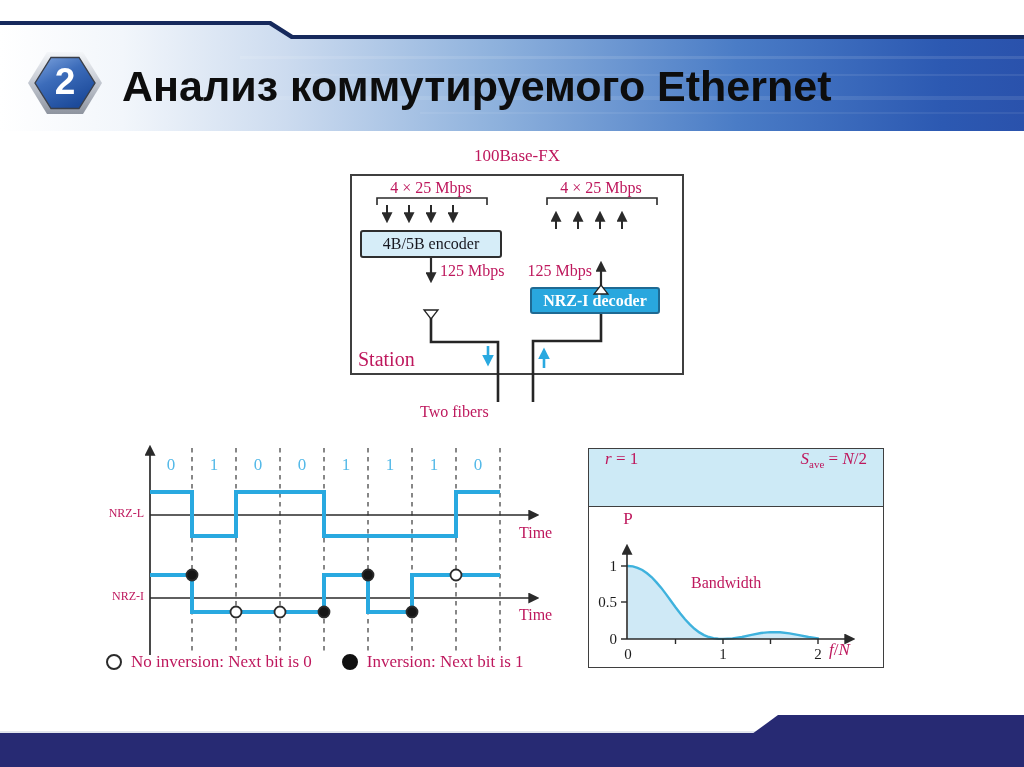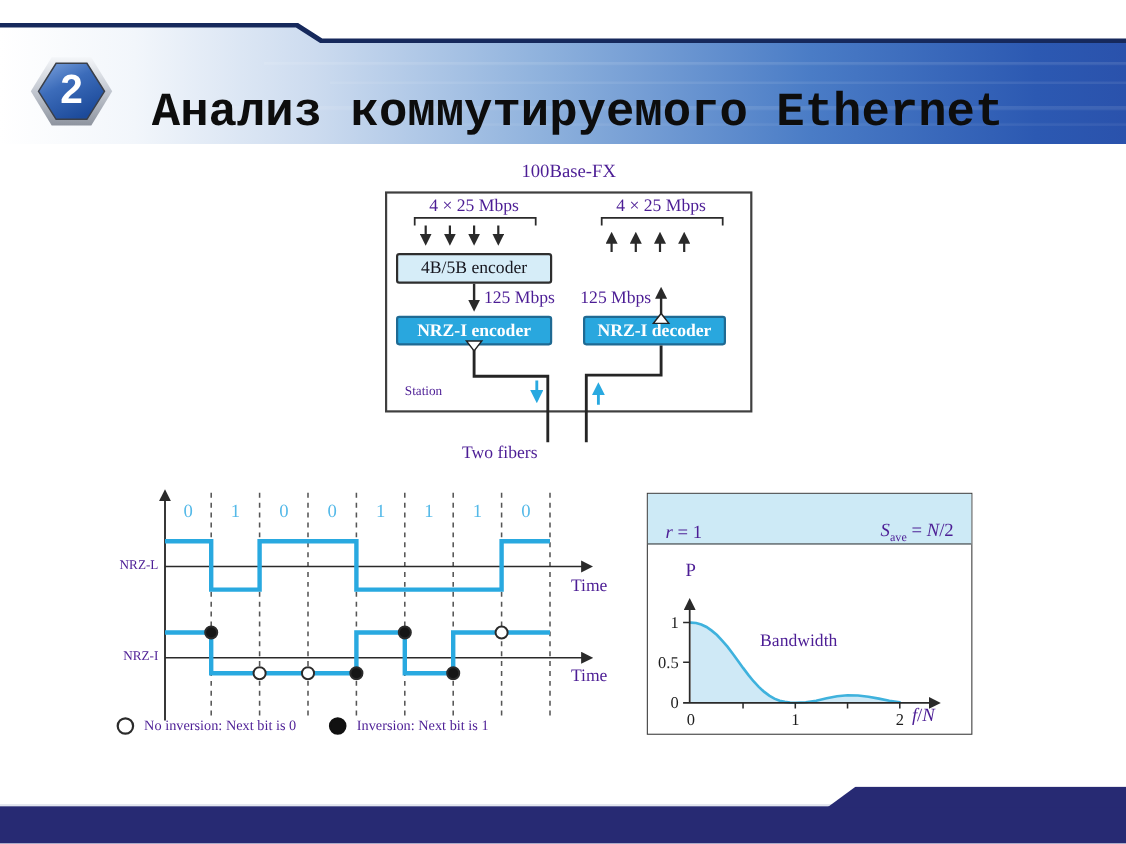--- a/index.html
+++ b/index.html
@@ -6,57 +6,57 @@
   .slide{position:relative;width:1024px;height:767px;background:#ffffff;overflow:hidden;
          font-family:"Liberation Sans",sans-serif;}
   .abs{position:absolute;}
 
   
   .header-bg{position:absolute;left:0;top:0;}
   .badge-wrap{position:absolute;left:26px;top:48px;width:78px;height:71px;}
   .badge-num{position:absolute;left:26px;top:48px;width:78px;height:67px;
              display:flex;align-items:center;justify-content:center;
              color:#ffffff;font-size:37px;font-weight:bold;}
-  .title{position:absolute;left:122px;top:62px;margin:16px;color:#0d0d0d;
-         font-size:43px;font-weight:bold;letter-spacing:0;white-space:nowrap;font-family:Liberation Mono, monospace;}
+  .title{position:absolute;left:122px;top:62px;margin:0;color:#0d0d0d;
+         font-size:43px;font-weight:bold;letter-spacing:0;white-space:nowrap;}
   .page-num{position:absolute;left:936px;top:66px;width:76px;text-align:center;
             font-size:40px;font-weight:bold;color:#b5bac8;
             text-shadow:0 1px 1px #7e8494, 0 -1px 0 #eef0f5;}
 
   
-  .ser{font-family:"Liberation Serif","DejaVu Serif",serif;color:#4c1d95;}
+  .ser{font-family:"Liberation Serif","DejaVu Serif",serif;color:#be185d;}
 
   
   .fig-title{left:350px;top:146px;width:334px;text-align:center;font-size:17px;}
   .station-box{left:350px;top:174px;width:334px;height:201px;border:2.5px solid #3f3f3f;
                background:#ffffff;box-sizing:border-box;}
   .blk{box-sizing:border-box;display:flex;align-items:center;justify-content:center;
        font-size:16px;border-radius:3px;}
   .blk-light{background:#d6edf8;border:2px solid #2e2e2e;color:#17171f;}
   .blk-cyan{background:#29a7de;border:2px solid #1f6a93;color:#ffffff;font-weight:bold;}
   .rate{width:146px;text-align:center;font-size:16px;}
   .ratemid{font-size:16px;}
-  .station-lbl{left:368px;top:348px;font-size:12px;}
+  .station-lbl{left:358px;top:348px;font-size:20px;}
   .fibers-lbl{left:420px;top:403px;width:194px;font-size:16px;}
 
   
   .wave-lbl{width:52px;text-align:right;font-size:12px;}
   .time-lbl{font-size:16px;}
-  .legend{left:106px;top:652px;display:flex;gap:30px;font-size:13px;}
+  .legend{left:106px;top:652px;display:flex;gap:30px;font-size:17px;}
   .legend-item{display:flex;align-items:center;gap:9px;}
   .dot{display:inline-block;width:12px;height:12px;border-radius:50%;}
   .dot.open{border:2px solid #2b2b2b;background:#ffffff;}
   .dot.filled{border:2px solid #111111;background:#111111;}
 
   
   .spec{left:588px;top:448px;width:296px;height:220px;border:1.6px solid #3f3f3f;
         box-sizing:border-box;background:#ffffff;}
-  .spec-head{position:absolute;left:0;top:0;width:100%;height:46px;background:#cdeaf6;
+  .spec-head{position:absolute;left:0;top:0;width:100%;height:58px;background:#cdeaf6;
              border-bottom:1.6px solid #3f3f3f;box-sizing:border-box;
-             display:flex;align-items:flex-end;justify-content:space-between;
+             display:flex;align-items:flex-start;justify-content:space-between;
              padding:0 16px;font-size:17px;}
   .var{font-style:italic;}
   .spec-head sub{font-size:11px;font-style:normal;}
   .spec-p{position:absolute;left:28px;top:60px;width:22px;text-align:center;font-size:17px;}
   .spec-fn{position:absolute;left:240px;top:191px;font-size:17px;text-align:right;}
   .spec-bw{position:absolute;left:102px;top:125px;font-size:16px;}
   svg text{font-family:"Liberation Serif","DejaVu Serif",serif;}
 
   
   .foot-line{left:0;top:731px;width:1024px;height:2px;background:#e2e5ee;}
@@ -121,21 +121,20 @@
   <div class="abs station-box"></div>
 
   <div class="abs ser rate" style="left:358px;top:179px;">4 × 25 Mbps</div>
   <div class="abs ser rate" style="left:528px;top:179px;">4 × 25 Mbps</div>
 
   <div class="abs blk blk-light ser" style="left:360px;top:230px;width:142px;height:28px;">4B/5B encoder</div>
 
   <div class="abs ser ratemid" style="left:440px;top:262px;">125 Mbps</div>
   <div class="abs ser ratemid" style="left:508px;top:262px;width:84px;text-align:right;">125 Mbps</div>
 
-  <div class="abs blk blk-cyan ser" style="left:360px;top:287px;width:142px;height:27px;">NRZ-I encoder</div>
   <div class="abs blk blk-cyan ser" style="left:530px;top:287px;width:130px;height:27px;">NRZ-I decoder</div>
 
   <div class="abs ser station-lbl">Station</div>
   <div class="abs ser fibers-lbl">Two fibers</div>
 
   <svg class="abs" style="left:350px;top:174px;" width="334" height="246" viewBox="0 0 334 246">
 
     <path d="M27,31 L27,24 L137,24 L137,31" fill="none" stroke="#2a2a2a" stroke-width="1.6"></path>
     <path d="M197,31 L197,24 L307,24 L307,31" fill="none" stroke="#2a2a2a" stroke-width="1.6"></path>
 

